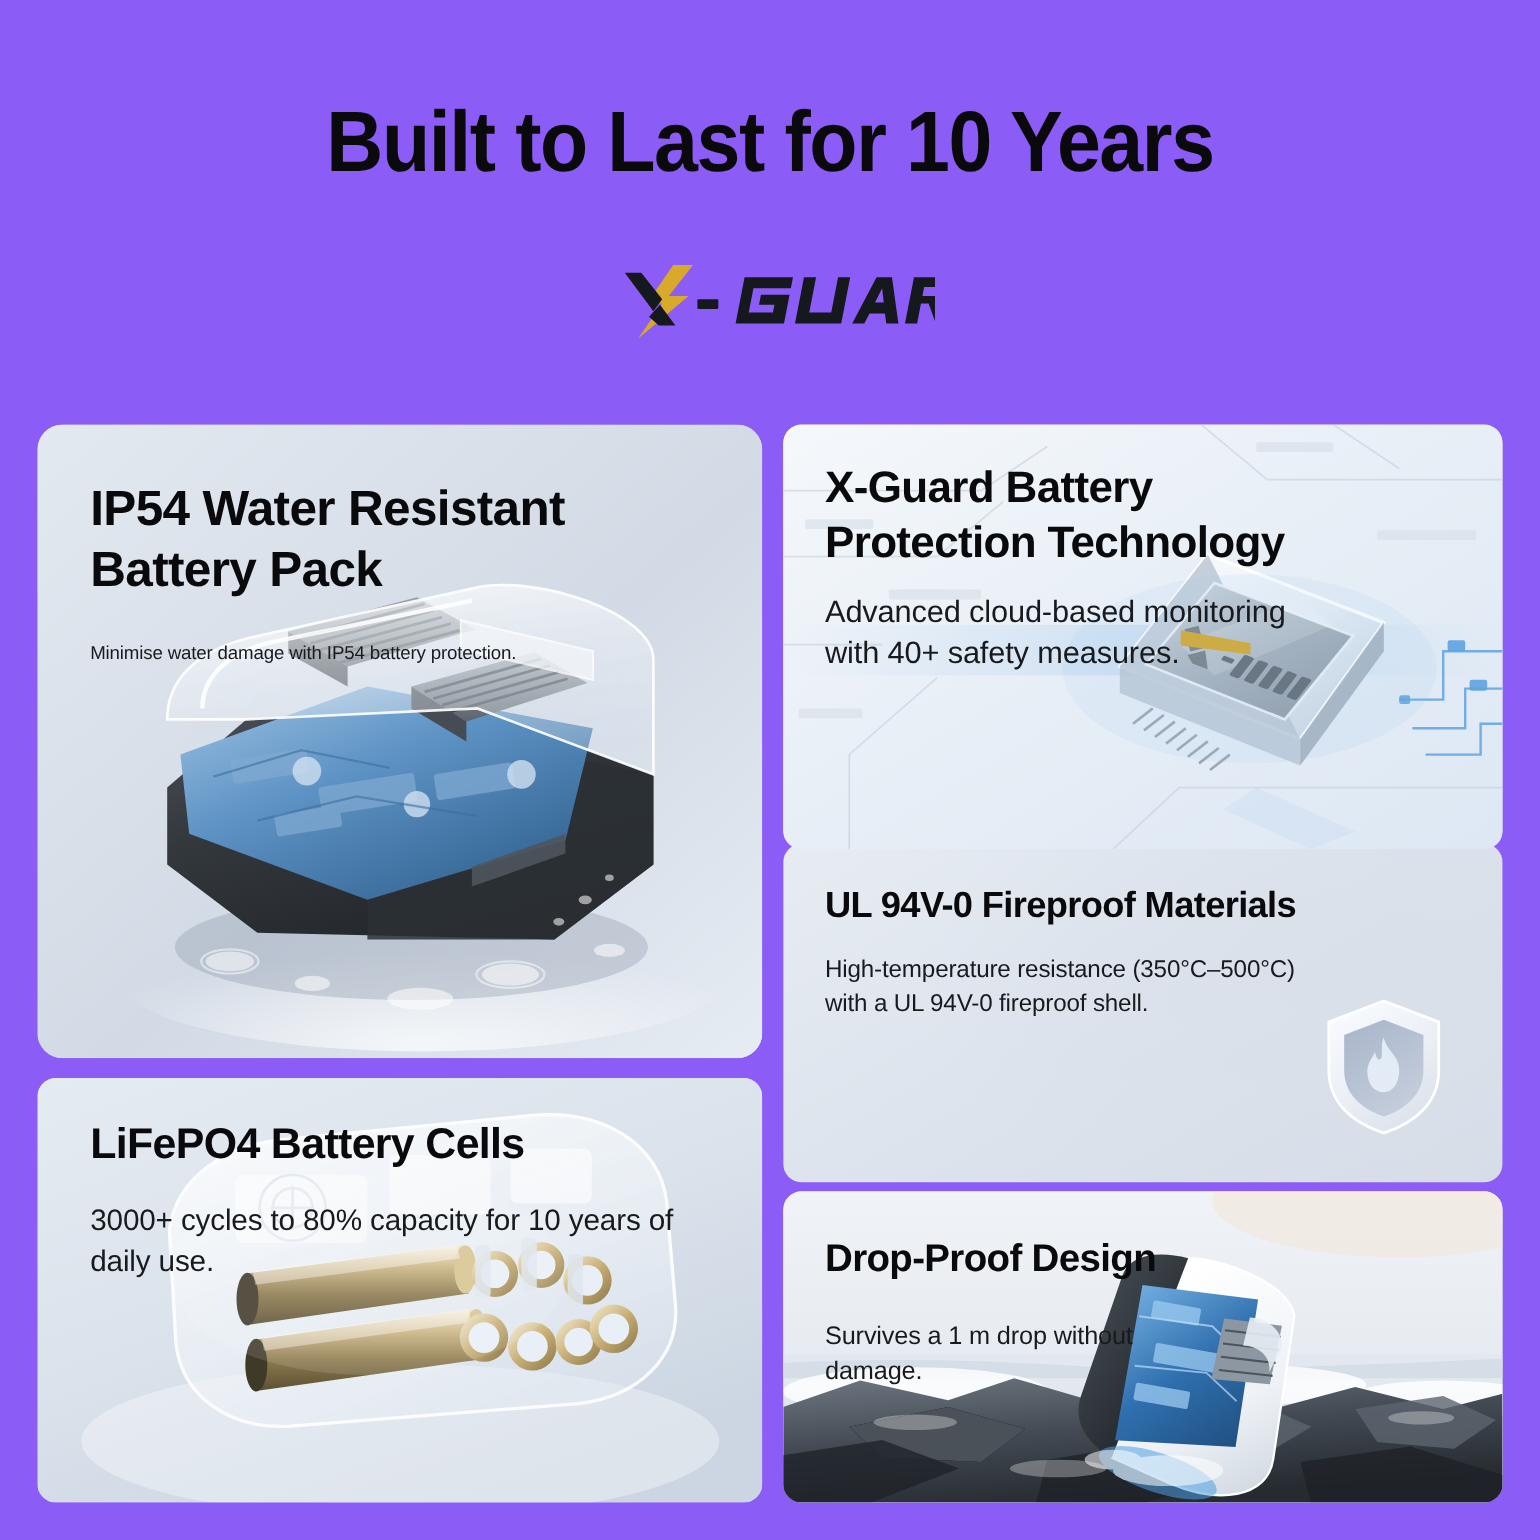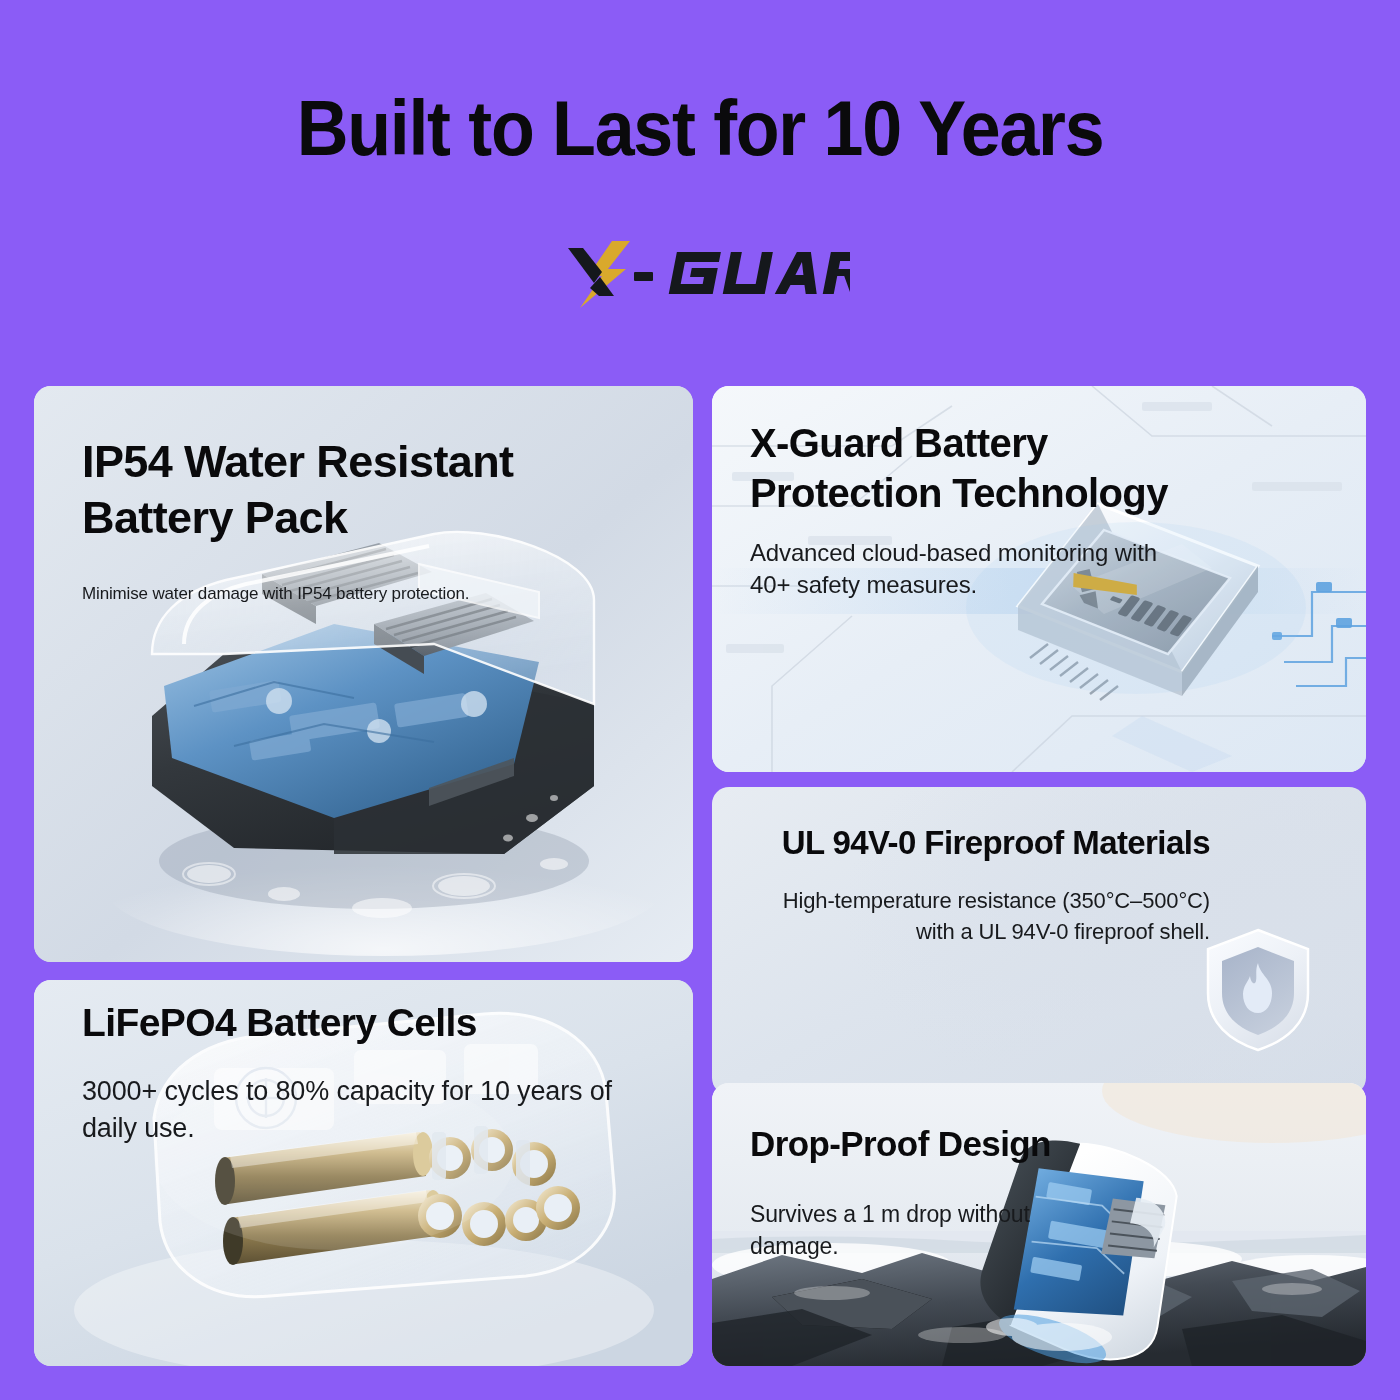--- a/index.html
+++ b/index.html
@@ -64,55 +64,55 @@
     color:#181a1d;
     letter-spacing:-0.15px;
   }
 
   
   #card-ip54 {
     left:0; top:0; width:659px; height:576px;
     background:
       radial-gradient(120% 90% at 18% 8%, #e9eef4 0%, rgba(233,238,244,0) 60%),
       linear-gradient(157deg, #dce3eb 0%, #d3dbe4 38%, #cfd8e2 62%, #e4eaf1 100%);
+    border-radius: 23px;
   }
   #card-ip54 .card-text { left:48px; top:48px; width:570px; }
   #card-ip54 .card-title { font-size:45px; line-height:1.24; }
   #card-ip54 .card-desc  { font-size:17px; line-height:1.38; margin-top:36px; }
 
   
   #card-xguard {
     left:678px; top:0; width:654px; height:386px;
     background:
       linear-gradient(135deg, #f4f7fa 0%, #e8eef5 45%, #dfe8f2 72%, #e9f0f7 100%);
   }
   #card-xguard .card-text { left:38px; top:32px; width:430px; }
   #card-xguard .card-title { font-size:40px; line-height:1.26; }
-  #card-xguard .card-desc  { font-size:24px; line-height:1.35; margin-top:18px; }
+  #card-xguard .card-desc  { font-size:28px; line-height:1.35; margin-top:18px; }
 
   
   #card-fireproof {
-    left:678px; top:401px; width:654px; height:308px;
+    left:678px; top:381px; width:654px; height:308px;
     background:
       radial-gradient(100% 120% at 85% 40%, #d9e0ea 0%, rgba(217,224,234,0) 65%),
       linear-gradient(150deg, #e7ecf2 0%, #dde4ed 45%, #d4dce7 100%);
-    text-align: right;
   }
   #card-fireproof .card-text { left:38px; top:36px; width:460px; }
   #card-fireproof .card-title { font-size:33px; line-height:1.2; }
   #card-fireproof .card-desc  { font-size:22px; line-height:1.42; margin-top:22px; }
 
   
   #card-lifepo4 {
     left:0; top:594px; width:659px; height:386px;
     background:
       radial-gradient(90% 80% at 55% 75%, #eef2f7 0%, rgba(238,242,247,0) 62%),
       linear-gradient(160deg, #e3e9f0 0%, #dae2ea 40%, #cfd8e3 100%);
   }
-  #card-lifepo4 .card-text { left:48px; top:20px; width:580px; }
+  #card-lifepo4 .card-text { left:48px; top:38px; width:580px; }
   #card-lifepo4 .card-title { font-size:39px; line-height:1.2; }
   #card-lifepo4 .card-desc  { font-size:27px; line-height:1.38; margin-top:26px; }
 
   
   #card-dropproof {
     left:678px; top:697px; width:654px; height:283px;
     background:
       linear-gradient(180deg, #eef1f5 0%, #e6eaf0 38%, #cfd6de 70%, #aeb8c3 100%);
   }
   #card-dropproof .card-text { left:38px; top:40px; width:330px; }

